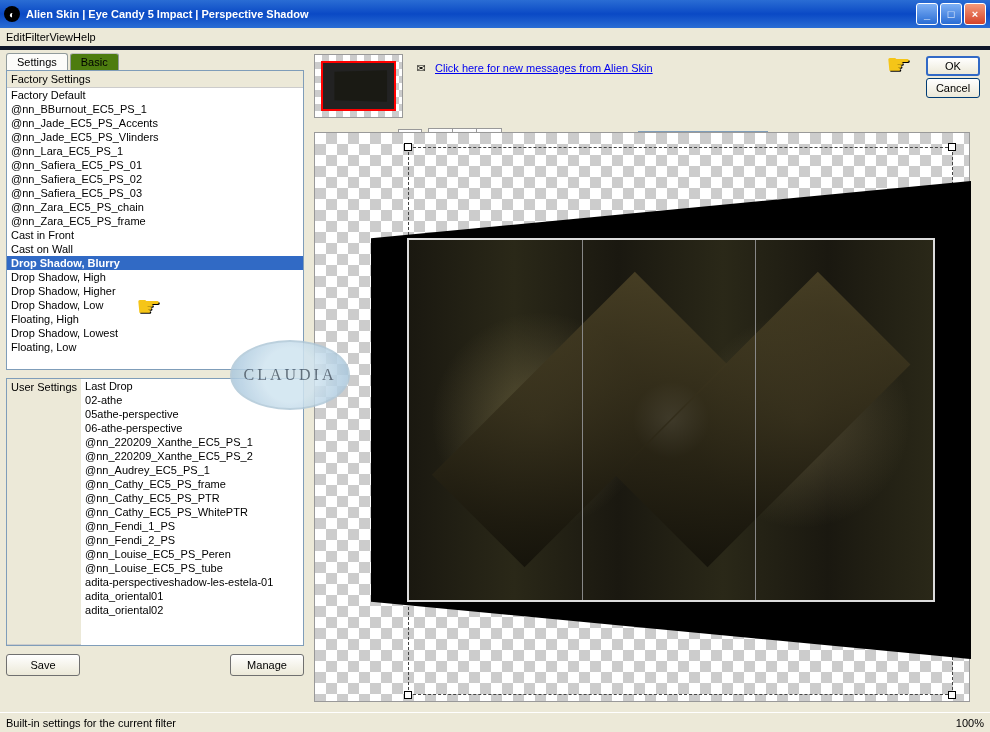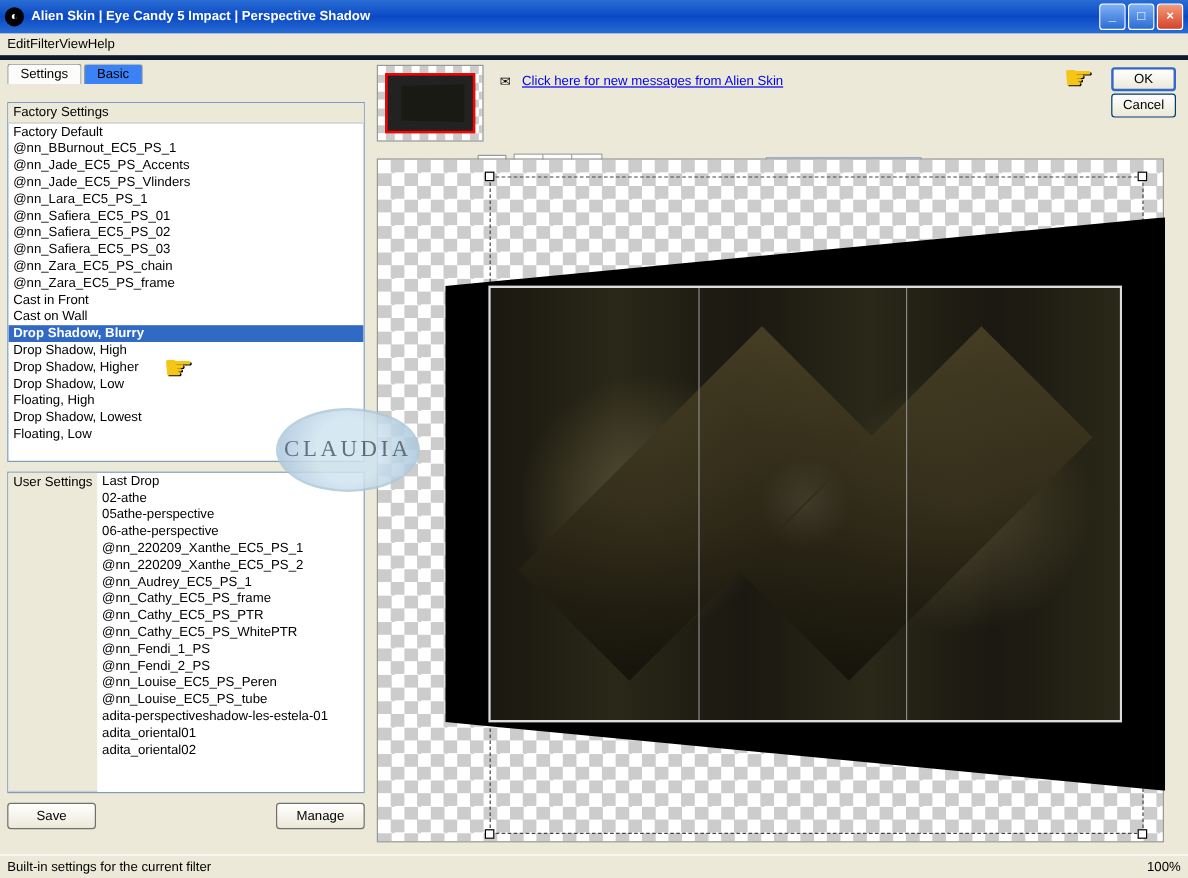--- a/index.html
+++ b/index.html
@@ -13,29 +13,29 @@
 .winbtn.close { background: linear-gradient(to bottom,#f49a7a,#d4432a); }
 
 .menubar { height: 22px; background: #ece9d8; display: flex; align-items: center; padding: 0 6px; gap: 0; border-bottom: 4px solid #0f172a; }
 .menubar span { cursor: default; }
 
 .content { display: flex; height: 662px; }
 
 .leftpanel { width: 310px; display: flex; flex-direction: column; background: #ece9d8; padding: 0 6px 6px 6px; }
 .tabs { display: flex; height: 20px; align-items: flex-end; }
 .tab { padding: 2px 10px; border: 1px solid #919b9c; border-bottom: none; background: #fcfcfa; border-radius: 3px 3px 0 0; margin-right: 2px; cursor:pointer;}
-.tab.inactive { background: #3b82f6; border-top-color:#c0c0c0; }
+.tab.inactive { background: #4d7c0f; border-top-color:#c0c0c0; }
 
 .listgroup { border: 1px solid #7f9db9; background: #fff; display:flex; flex-direction:column; }
 .listheader { background: #ece9d8; padding: 2px 4px; font-weight: normal; border-bottom: 1px solid #ccc; }
 .listbody { overflow-y: auto; flex:1; }
 .listitem { padding: 0 4px; white-space: nowrap; cursor:default; line-height:14px; }
 .listitem.selected { background: #316ac5; color: #fff; font-weight: bold; }
 
-.factorygroup { margin-top: 15px; flex: 0 0 300px; display:flex; }
+.factorygroup { margin-top: 0; flex: 0 0 300px; display:flex; }
 .usergroup { margin-top: 8px; flex: 0 0 268px; display:flex;}
 .bottombtns { display:flex; gap:40px; justify-content:space-between; margin-top:8px;}
 .btn { min-width:74px; height:22px; background:linear-gradient(to bottom,#fff,#ece9d8); border:1px solid #707070; border-radius:3px; cursor:pointer; display:flex;align-items:center;justify-content:center;}
 
 .rightpanel { flex: 1; background:#ece9d8; position:relative; padding:4px 8px 0 4px; }
 .toprow { display:flex; align-items:flex-start; gap:8px; height:72px;}
 .thumb { width:75px; height:50px; border:2px solid red; background:#222; position:relative; overflow:hidden;}
 .thumbwrap { padding:6px; background-image: repeating-conic-gradient(#ccc 0% 25%, #fff 0% 50%); background-size: 14px 14px; border:1px solid #999;}
 .msgicon { width:20px; height:20px; display:flex;align-items:center;justify-content:center;}
 .msglink { color: #0000ee; text-decoration: underline; cursor:pointer;}
@@ -57,21 +57,21 @@
 
 .canvas { margin-top:6px; width:656px; height:570px; background-image: repeating-conic-gradient(#ccc 0% 25%, #fff 0% 50%); background-size: 22px 22px; border:1px solid #999; position:relative;}
 .canvas .selbox { position:absolute; border:1px dashed #444; }
 .canvas .handle { position:absolute; width:8px;height:8px; border:1px solid #000; background:#fff;}
 .artframe { position:absolute; background:#000; box-shadow: 18px 30px 30px rgba(0,0,0,0.5);}
 .artframe::before, .artframe::after { content:""; position:absolute; background:#ddd;}
 
 .statusbar { position:absolute; bottom:0; left:0; right:0; height:20px; background:#ece9d8; border-top:1px solid #fff; display:flex;align-items:center;padding:0 6px;}
 .statusbar .zoom { margin-left:auto;}
 
-.watermark { position:absolute; left:230px; top:340px; width:120px;height:70px; border-radius:50%; background:radial-gradient(circle,#d0e4f0 40%,#a0c0d8 100%); opacity:0.85; display:flex;align-items:center;justify-content:center; font-family: Georgia, serif; font-size:19px; letter-spacing:3px; color:#4a5a6a; border:2px solid #b0c8d8; z-index:50;}
+.watermark { position:absolute; left:230px; top:340px; width:120px;height:70px; border-radius:50%; background:radial-gradient(circle,#d0e4f0 40%,#a0c0d8 100%); opacity:0.85; display:flex;align-items:center;justify-content:center; font-family: Georgia, serif; font-size:16px; letter-spacing:3px; color:#4a5a6a; border:2px solid #b0c8d8; z-index:50;}
 
 .handcursor { position:absolute; z-index:60; font-size:28px; color:#f5c518; text-shadow:1px 1px 0 #000;}
 </style>
 </head>
 <body>
 
 <div class="titlebar">
   <div class="icon">◐</div>
   <div class="title">Alien Skin  |  Eye Candy 5 Impact  |  Perspective Shadow</div>
   <div class="winbtns">

